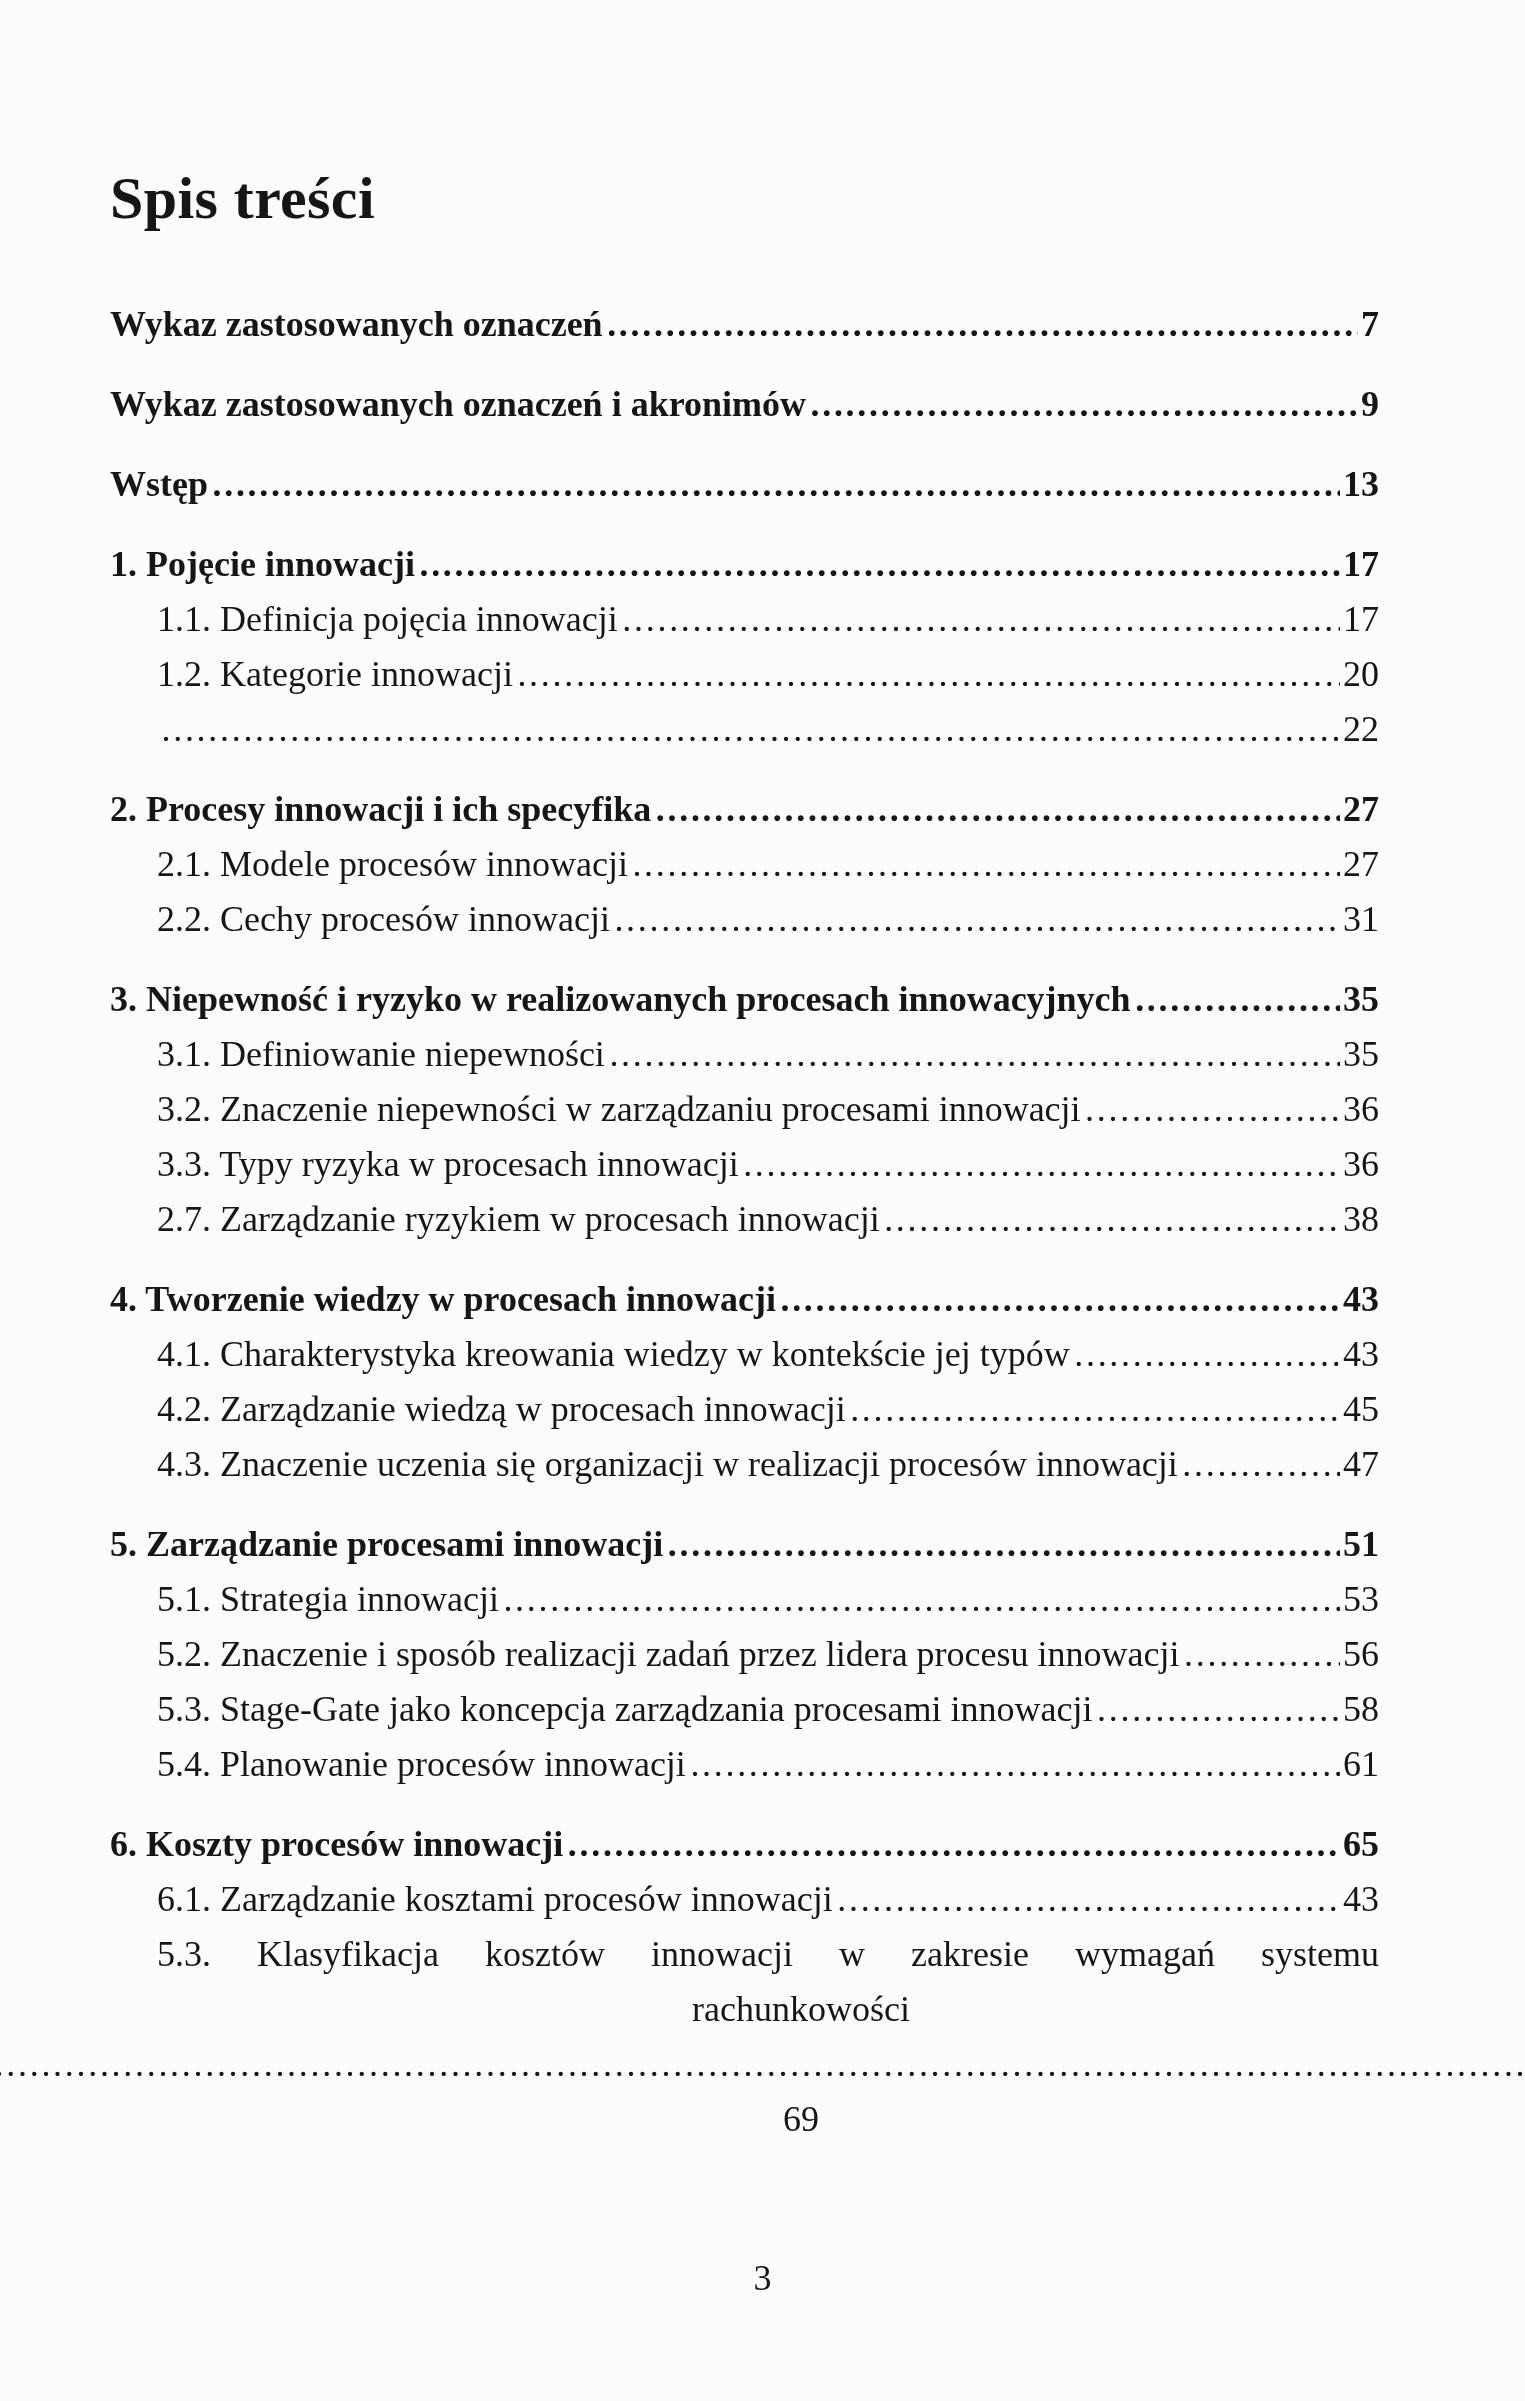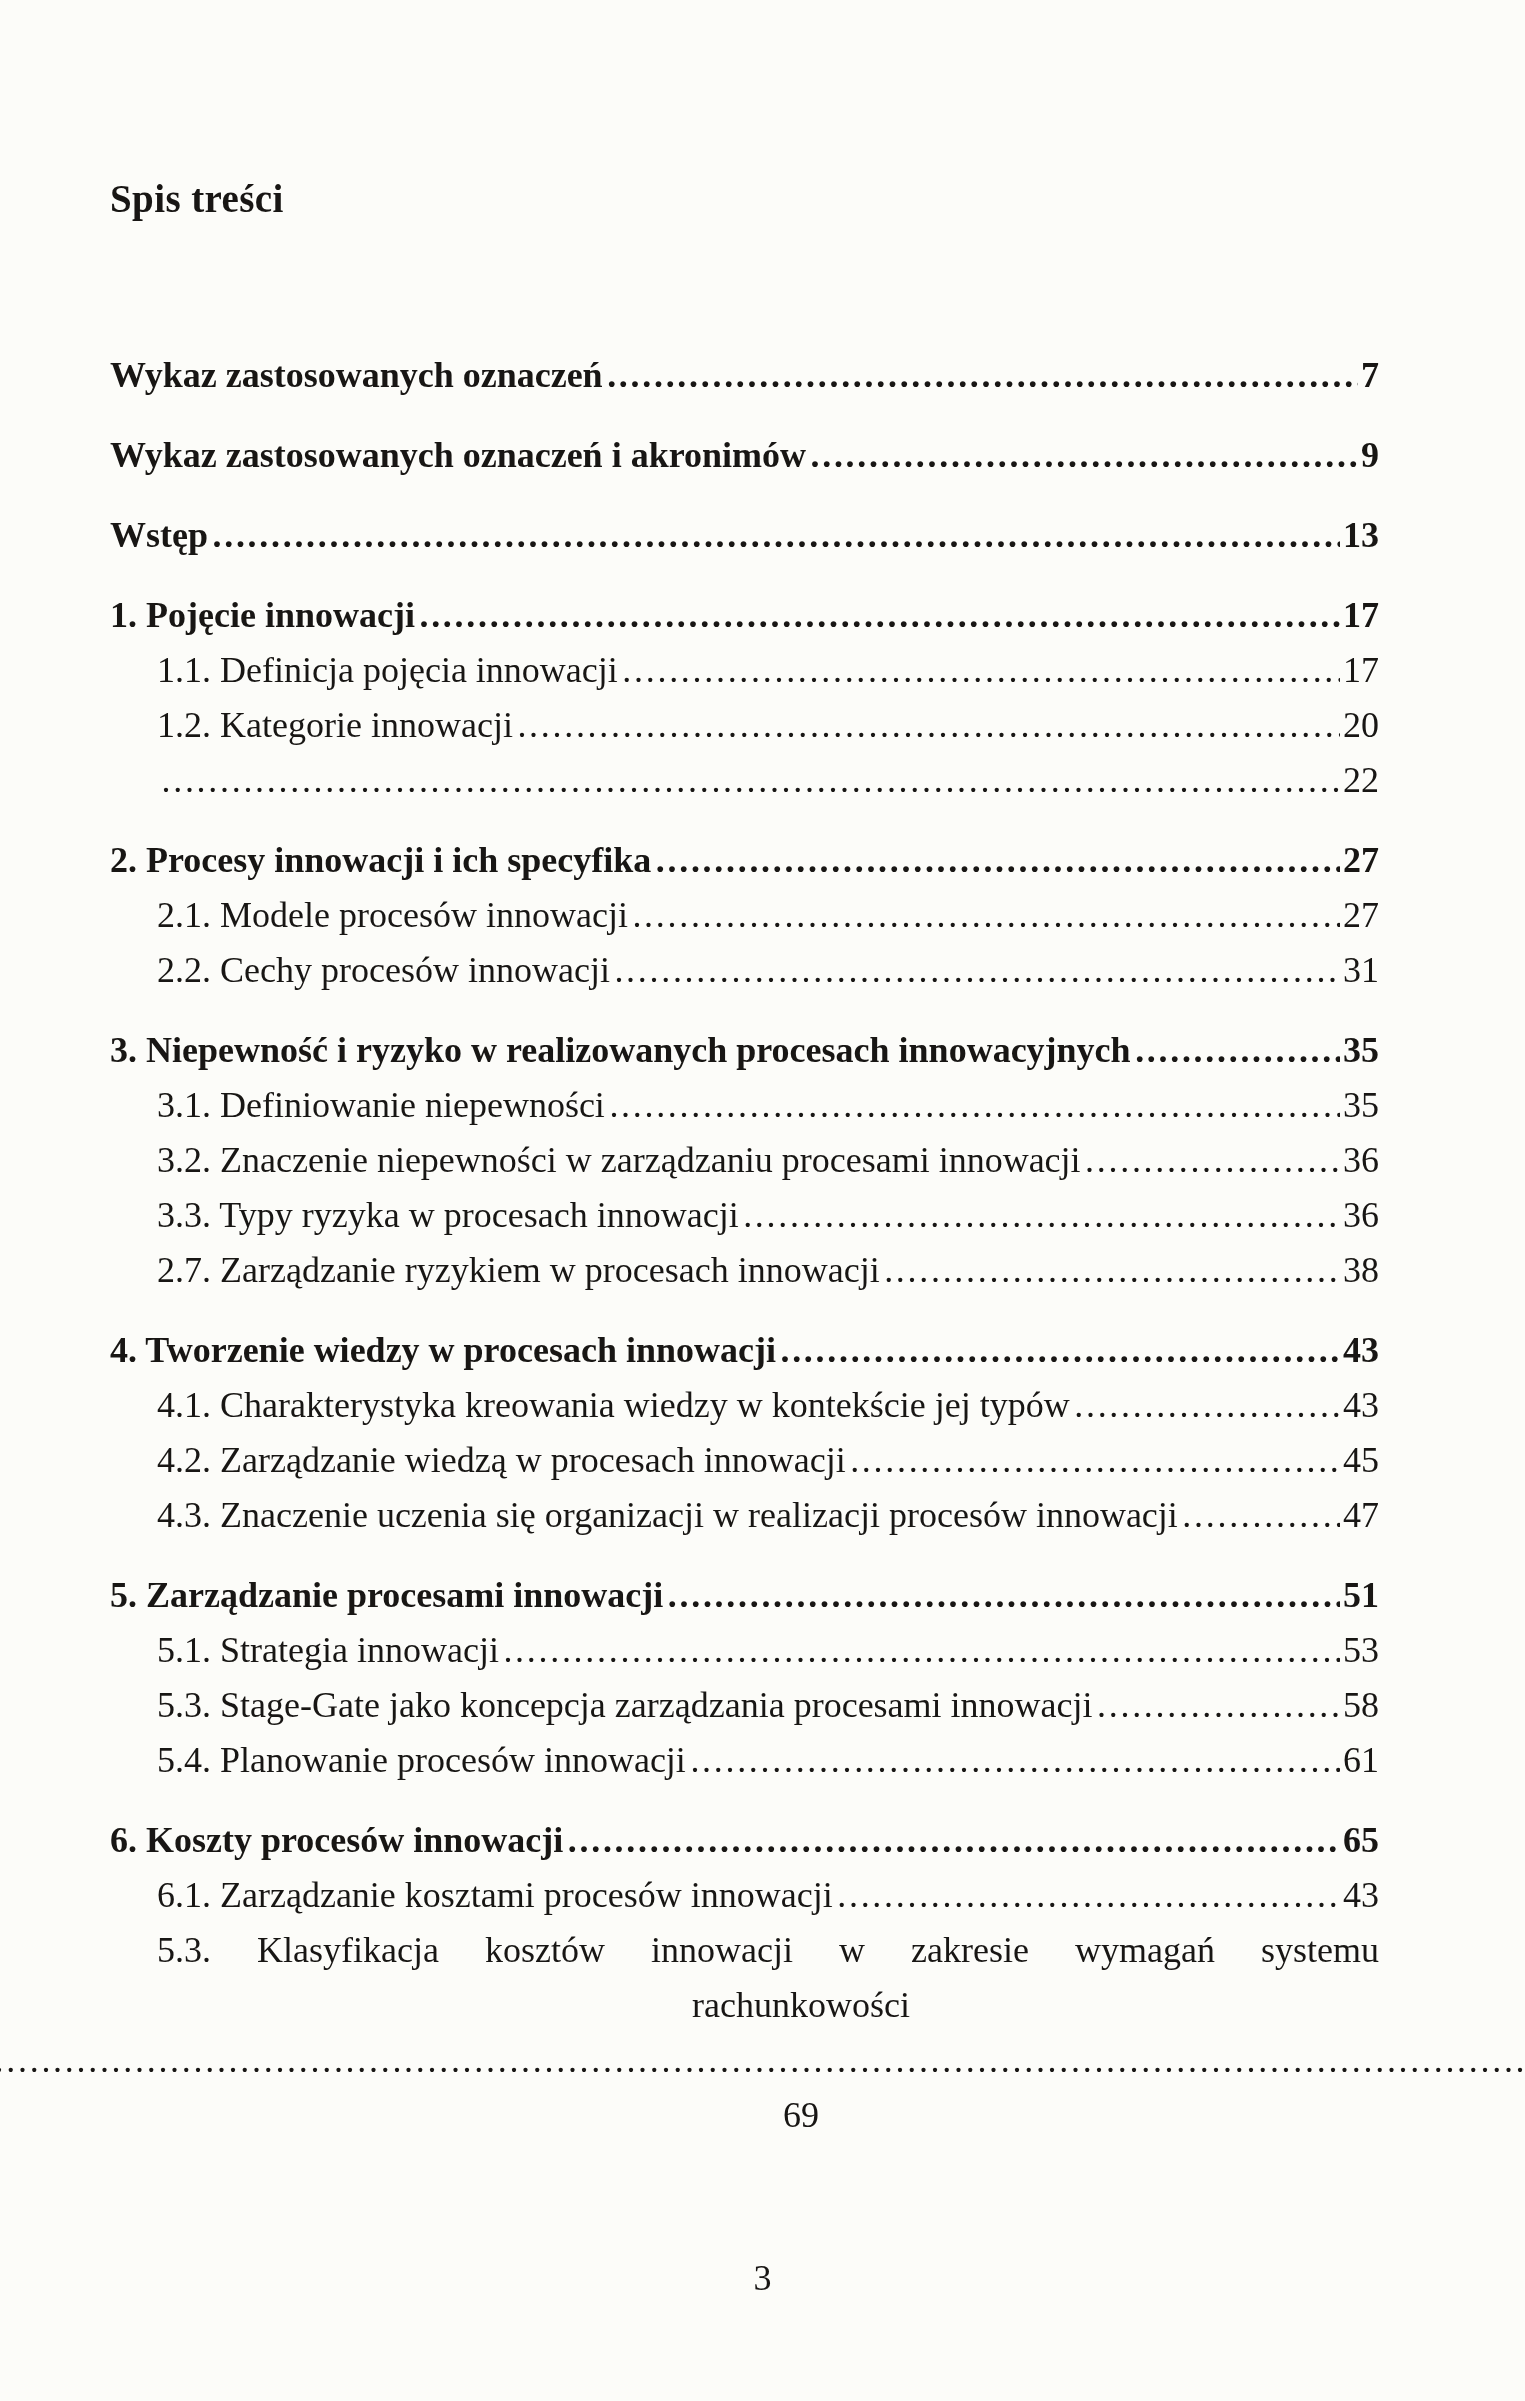--- a/index.html
+++ b/index.html
@@ -10,25 +10,25 @@
     position:relative;
     background:#fcfcf9;
     color:#181614;
     font-family:"Liberation Serif", serif;
     overflow:hidden;
   }
   .page-content {
     padding:167px 146px 0 110px;
   }
   .title {
-    font-size:39px;
+    font-size:60px;
     line-height:63px;
     font-weight:bold;
     letter-spacing:0.4px;
-    margin-bottom:118px;
+    margin-bottom:67px;
   }
   .toc { width:100%; }
   .toc-entry {
     font-size:36px;
     line-height:55px;
   }
   .toc-entry.top {
     margin-top:25px;
     font-weight:bold;
   }
@@ -216,20 +216,27 @@
       </div>
       <div class="toc-entry sub">
         <div class="toc-line">
           <span class="toc-label">5.1. Strategia innowacji</span>
           <span class="leader"></span>
           <span class="pagenum">53</span>
         </div>
       </div>
       <div class="toc-entry sub">
         <div class="toc-line">
+          <span class="toc-label">5.2. Znaczenie i sposób realizacji zadań przez lidera procesu innowacji</span>
+          <span class="leader"></span>
+          <span class="pagenum">56</span>
+        </div>
+      </div>
+      <div class="toc-entry sub">
+        <div class="toc-line">
           <span class="toc-label">5.3. Stage-Gate jako koncepcja zarządzania procesami innowacji</span>
           <span class="leader"></span>
           <span class="pagenum">58</span>
         </div>
       </div>
       <div class="toc-entry sub">
         <div class="toc-line">
           <span class="toc-label">5.4. Planowanie procesów innowacji</span>
           <span class="leader"></span>
           <span class="pagenum">61</span>

